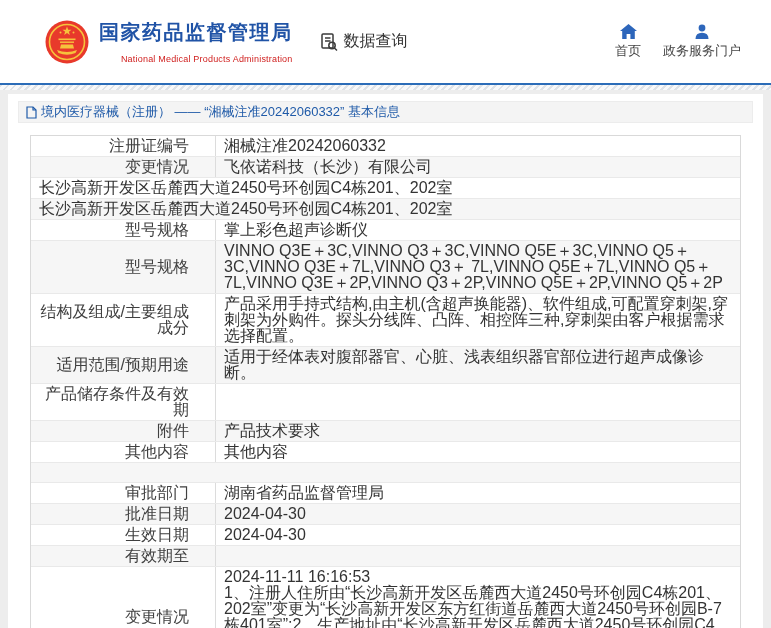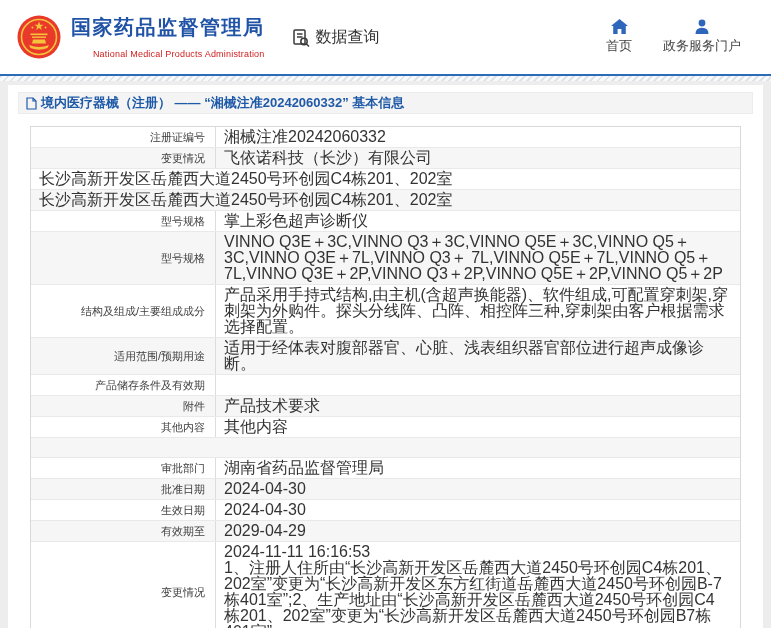--- a/index.html
+++ b/index.html
@@ -5,67 +5,67 @@
   * { margin:0; padding:0; box-sizing:border-box; }
   html,body { width:771px; height:628px; }
   body {
     font-family:"Liberation Sans","DejaVu Sans",sans-serif;
     background:#ededed;
     overflow:hidden;
     color:#333;
   }
   
   .header {
-    height:76px; background:#fff;
+    height:85px; background:#fff;
     display:flex; align-items:center;
-    padding:0 30px 0 16px;
+    padding:0 30px 0 44px;
     border-bottom:2px solid #2b6cb8;
   }
   .hatch {
     height:5px;
     background:repeating-linear-gradient(135deg,#dfe3e8 0 2px,#f8f9fa 2px 5px);
   }
   .brand { display:flex; align-items:center; gap:9px; }
   .brand-text .cn {
     color:#2053a6; font-weight:bold; font-size:20px; letter-spacing:1.5px; line-height:24px;
   }
   .brand-text .en {
     color:#d0201f; font-size:9px; letter-spacing:.2px; margin-top:10px;text-align:right;
   }
   .dq { display:flex; align-items:flex-end; gap:5px; margin-left:26px; }
   .dq-label { font-size:16px; color:#333; font-weight:500; }
-  .nav { margin-left:auto; display:flex; gap:31px; }
+  .nav { margin-left:auto; display:flex; gap:22px; }
   .nav-item { display:flex; flex-direction:column; align-items:center; gap:3px; cursor:pointer; }
   .nav-item .lbl { font-size:13px; color:#444; }
   
   .card {
     margin:4px 8px 0; background:#fff;
     padding:7px 10px 12px;
   }
   .titlebar {
     background:#f4f4f4; border:1px solid #ececec;
     height:22px; display:flex; align-items:center; gap:4px;
     padding:0 7px;
   }
   .titlebar .t {
-    color:#1f5aa8; font-weight:bold; font-size:13px;
+    color:#1f5aa8; font-weight:normal; font-size:13px;
   }
   
   .tbl {
     margin:12px 12px 0; border:1px solid #d9d9d9;
   }
   .row { display:flex; min-height:20px; background:#fff; }
   .row:nth-child(even) { background:#f6f6f6; }
   .row + .row { border-top:1px solid #e9e9e9; }
   .cell-l {
     flex:none; width:185px;
     display:flex; align-items:center; justify-content:flex-end; gap:3px;
-    text-align:right; padding:2px 10px 2px 4px;
+    text-align:right; padding:2px 26px 2px 4px;
     border-right:1px solid #dcdcdc;
-    color:#404040; font-size:11px; line-height:16px;
+    color:#404040; font-size:16px; line-height:16px;
   }
   .cell-v {
     flex:1; display:flex; align-items:center;
     padding:2px 10px 2px 8px;
     color:#333; font-size:16px; line-height:16px;
   }
   .cell-v .txt { white-space:pre-line; }
   .link { color:#0369a1; text-decoration:none; cursor:pointer; }
   .icon { display:inline-flex; align-items:center; justify-content:center; }
 </style>
@@ -249,23 +249,20 @@
           <span>生效日期</span>
         </div>
         <div class="cell-v">
           <span class="txt">2024-04-30</span>
         </div>
       </div>
     <div class="row">
         <div class="cell-l">
           <span>有效期至</span>
         </div>
-        <div class="cell-v">
-          <span class="txt">2029-04-29</span>
-        </div>
       </div>
     <div class="row">
         <div class="cell-l">
           <span>变更情况</span>
         </div>
         <div class="cell-v">
           <span class="txt">2024-11-11 16:16:53
 1、注册人住所由“长沙高新开发区岳麓西大道2450号环创园C4栋201、202室”变更为“长沙高新开发区东方红街道岳麓西大道2450号环创园B-7栋401室”;2、生产地址由“长沙高新开发区岳麓西大道2450号环创园C4栋201、202室”变更为“长沙高新开发区岳麓西大道2450号环创园B7栋401室”。</span>
         </div>
       </div>

